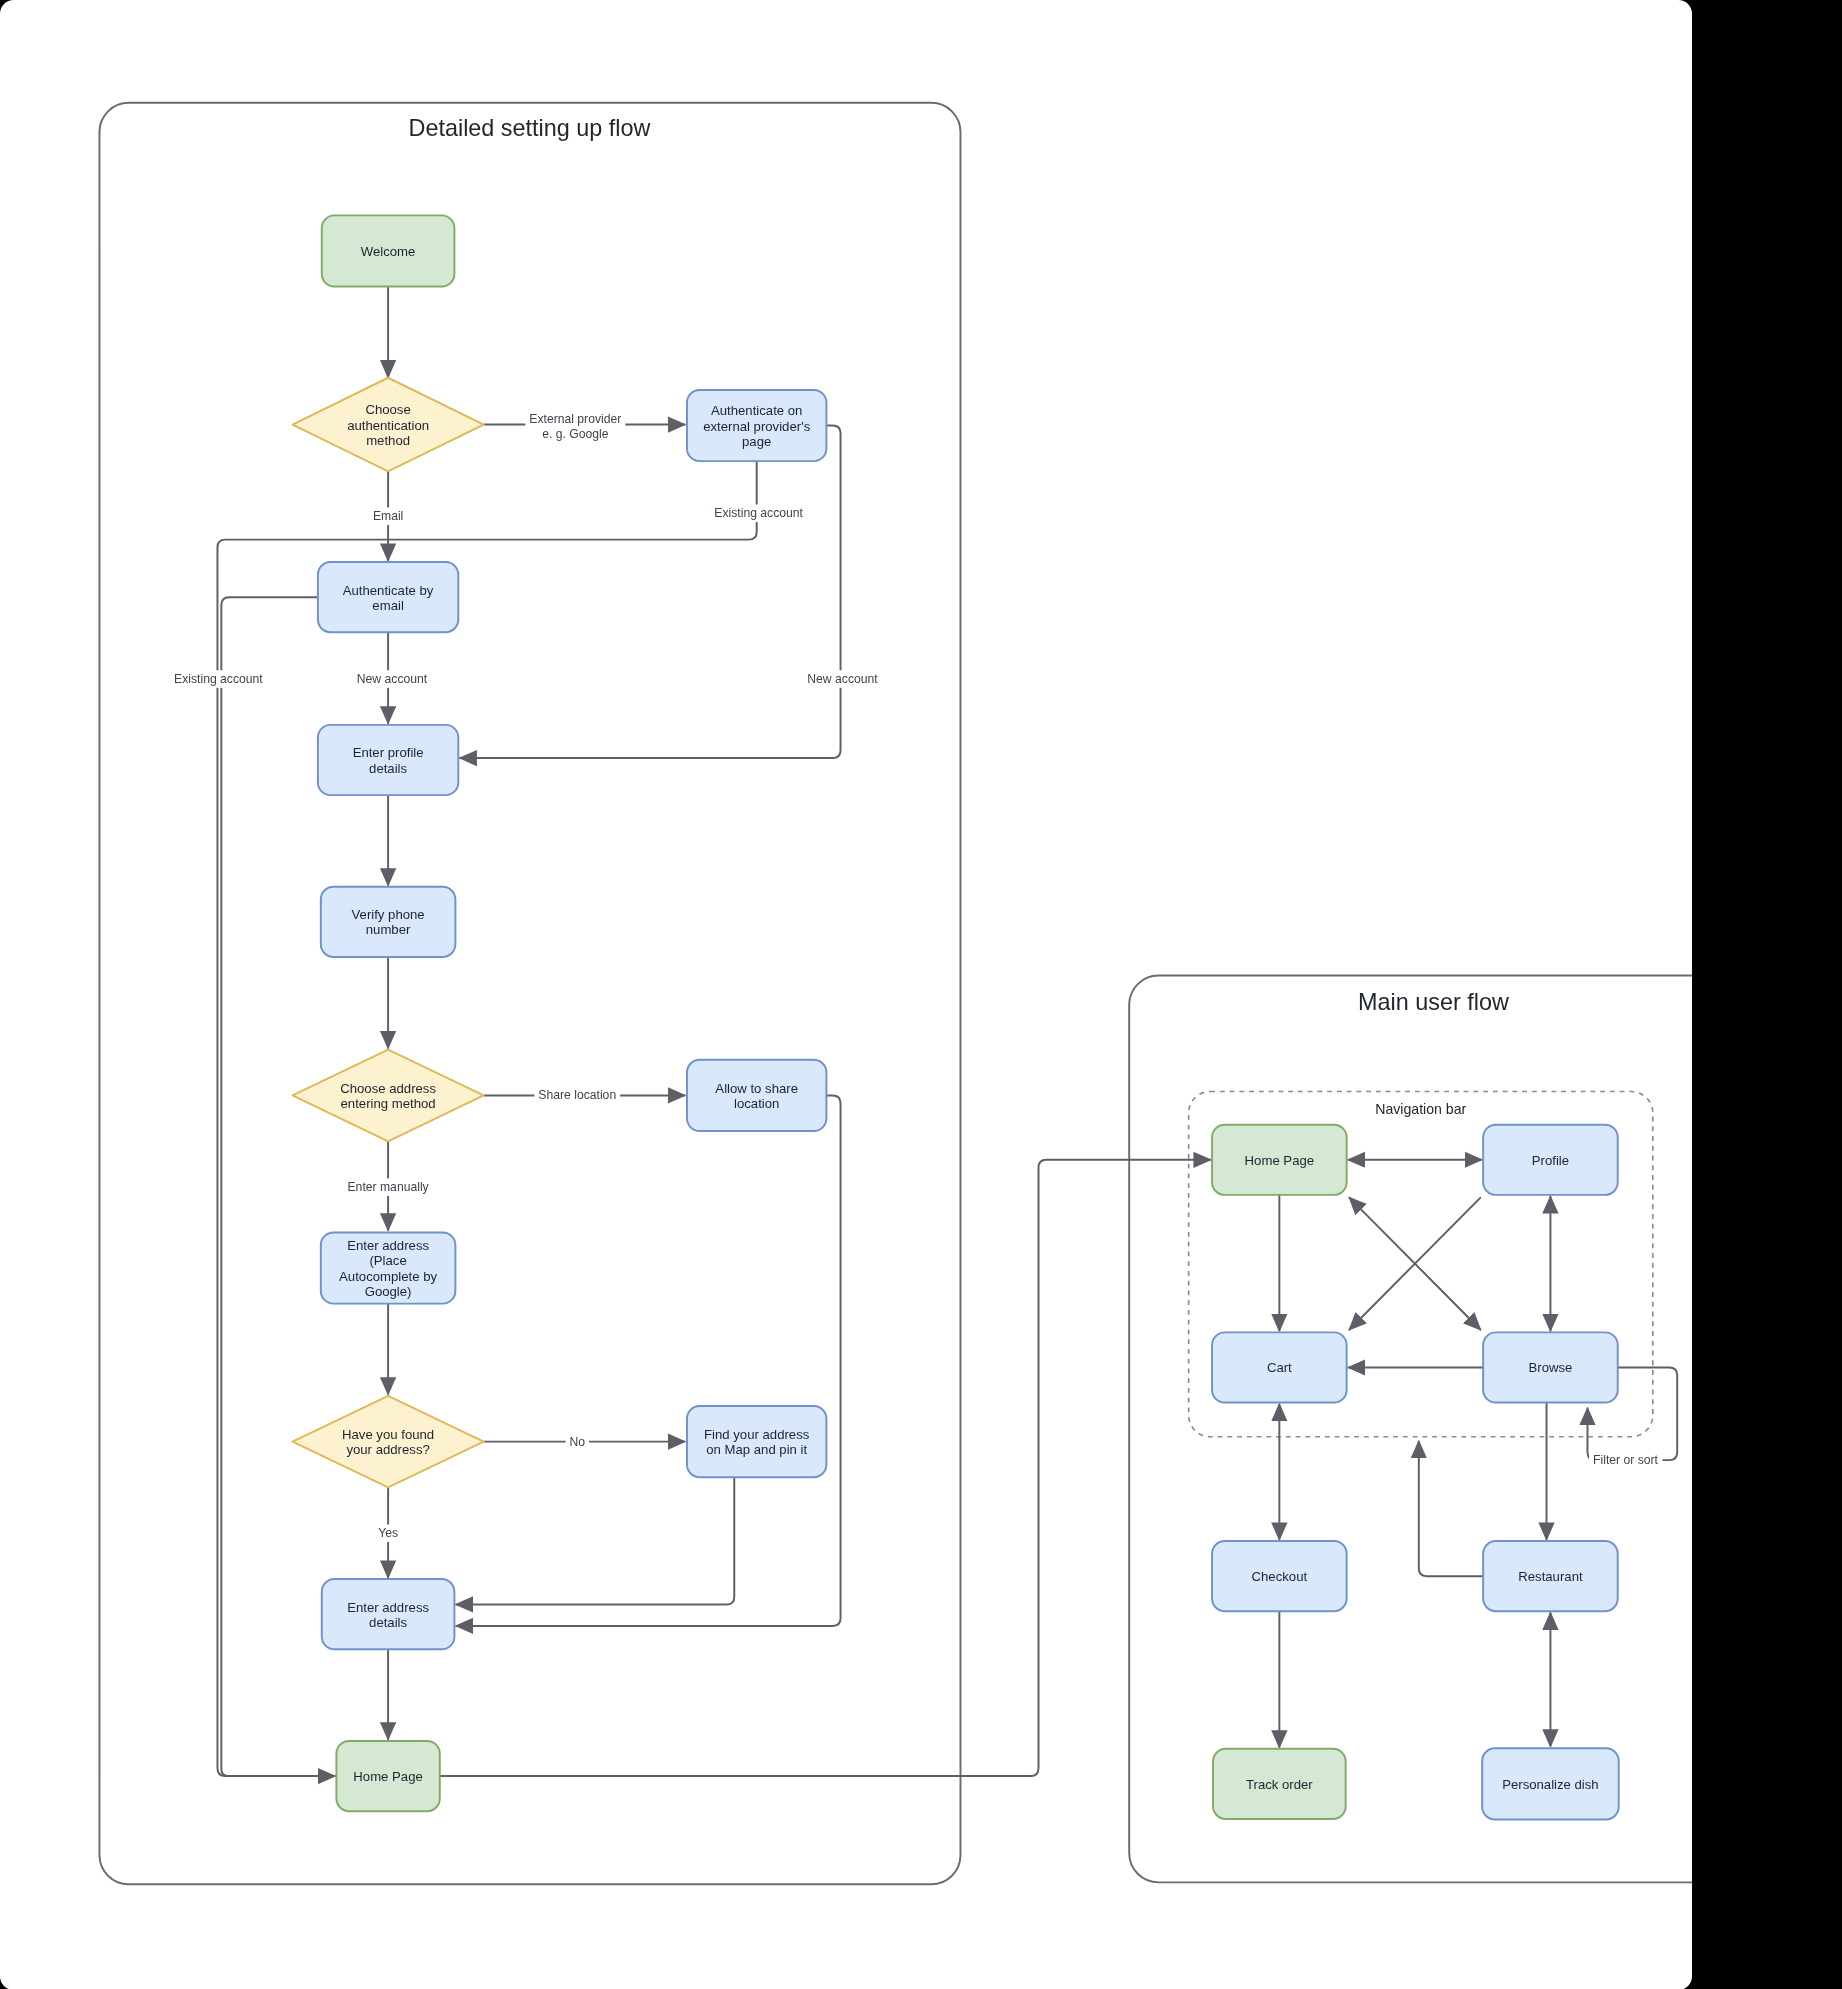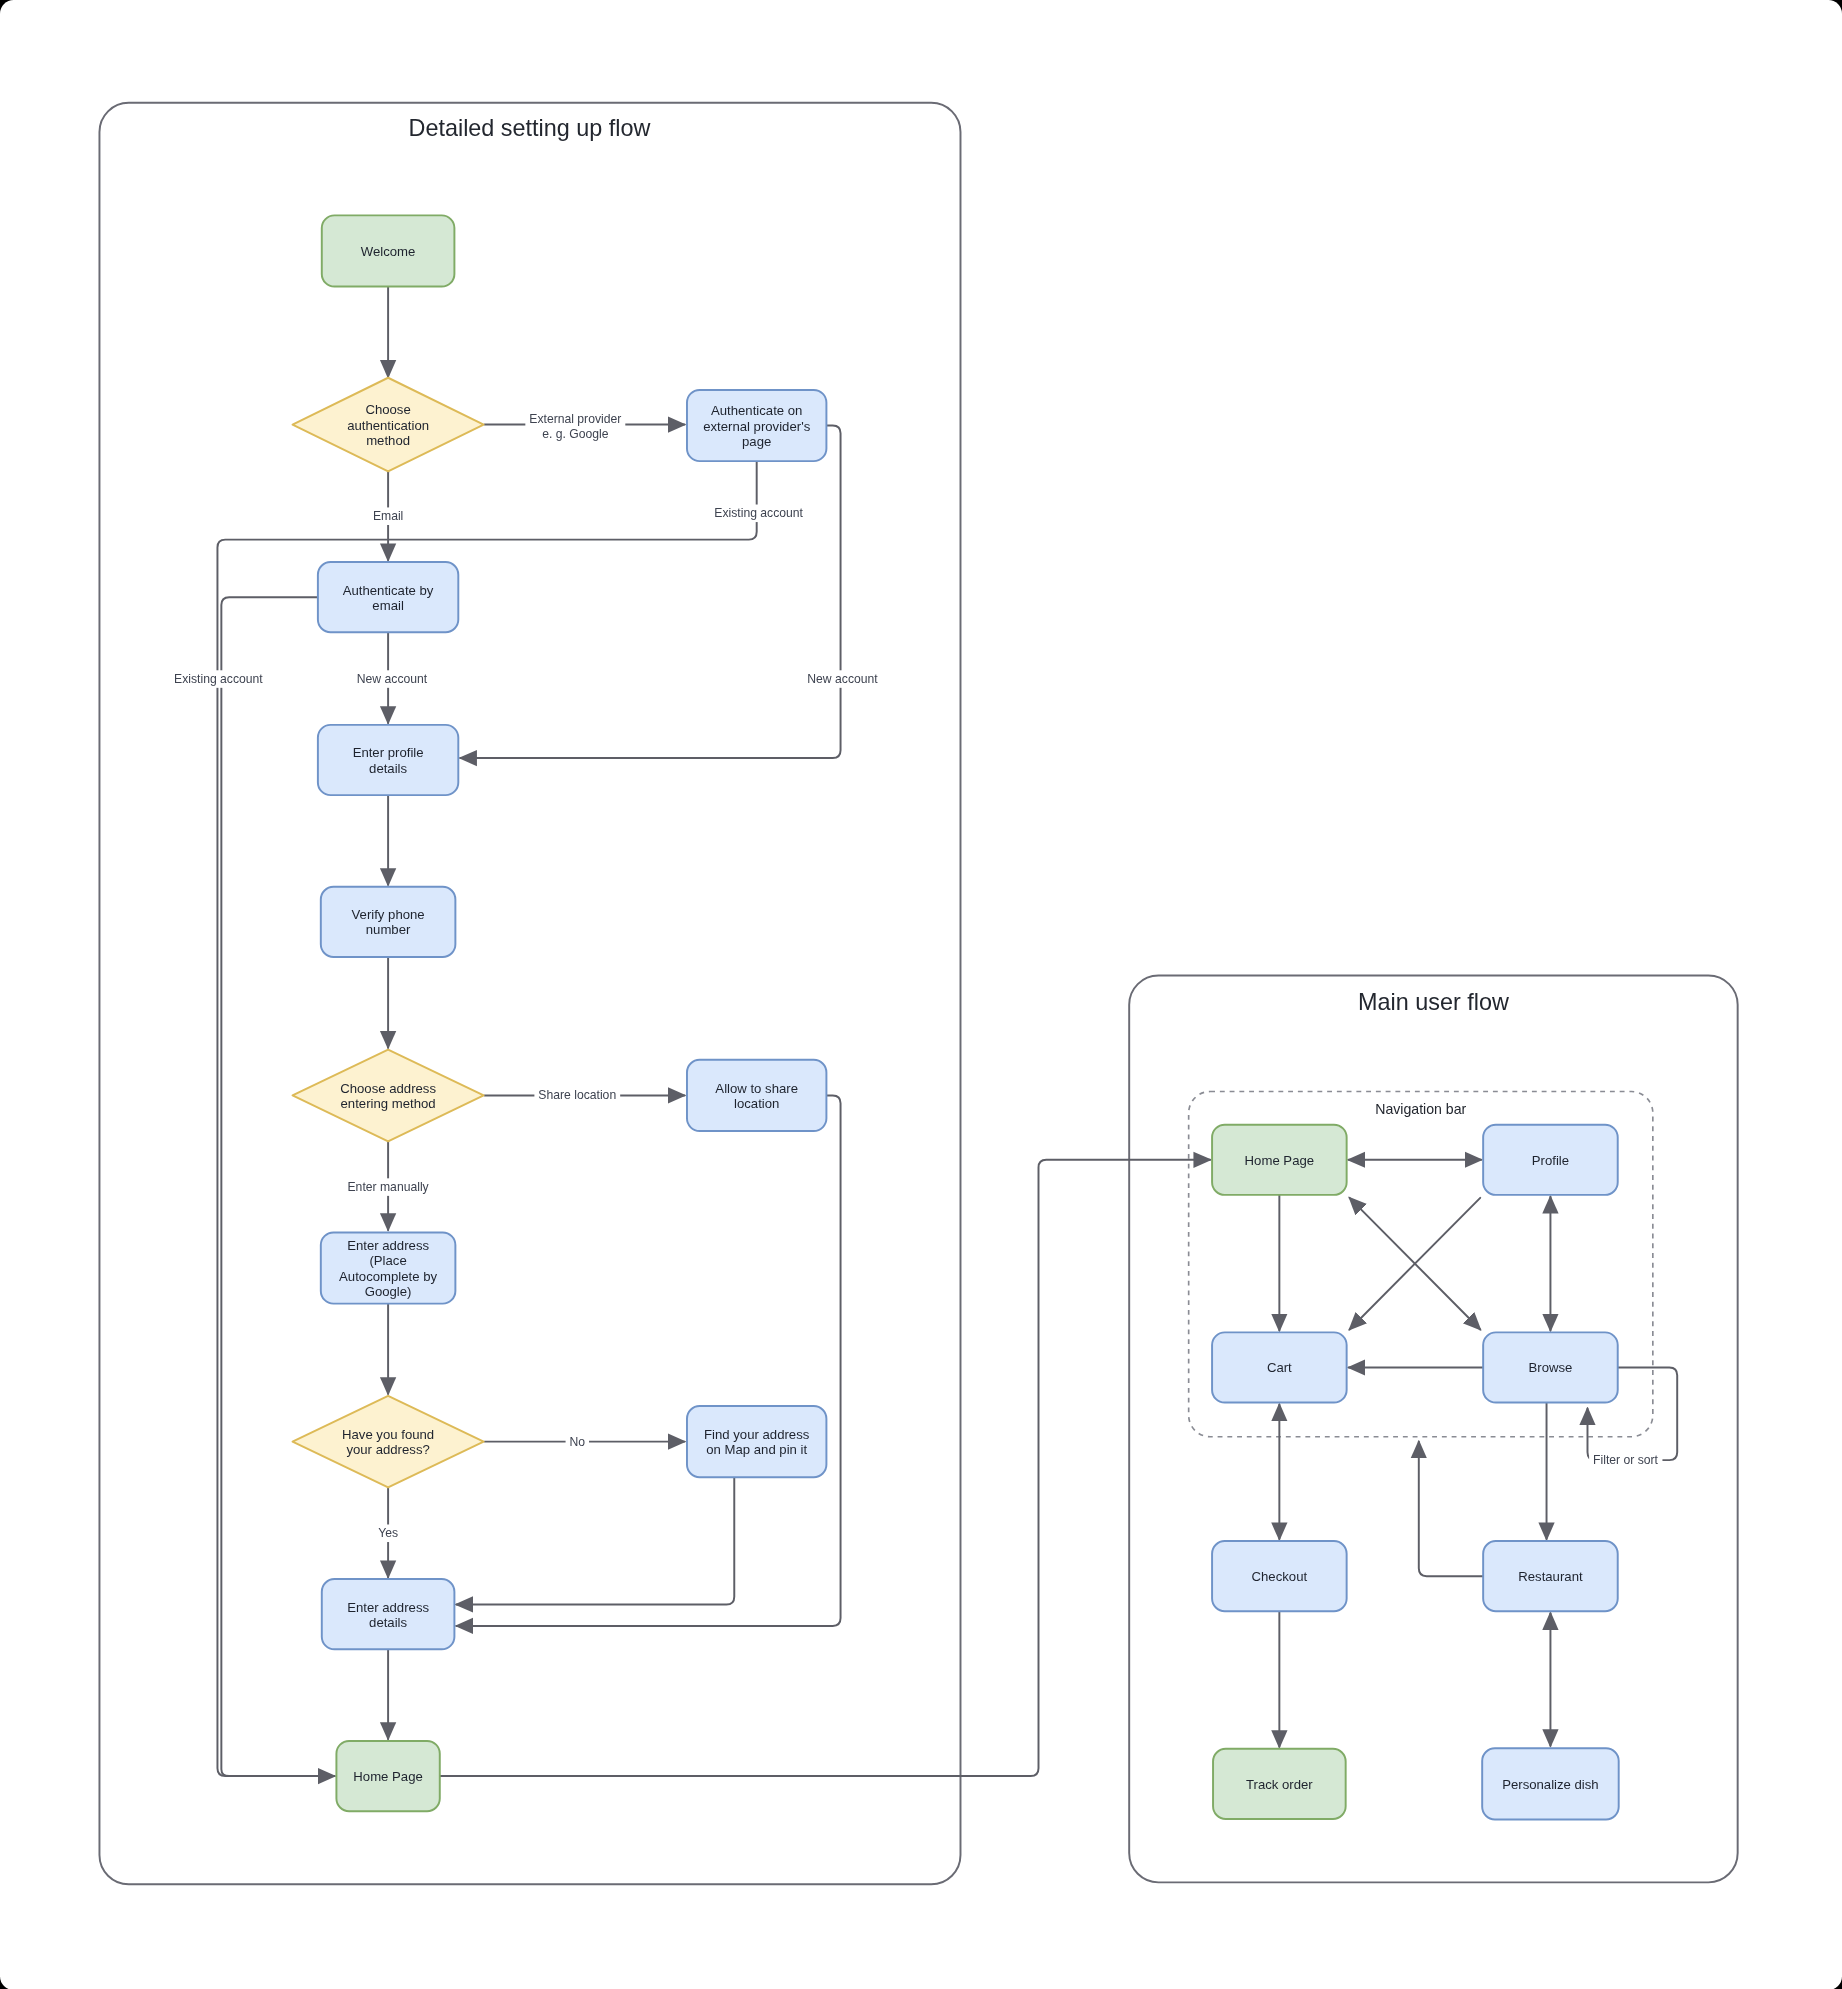--- a/index.html
+++ b/index.html
@@ -3,21 +3,21 @@
 <meta charset="utf-8">
 <style>
   html, body {
     margin: 0;
     padding: 0;
     background: #000000;
     font-family: "Liberation Sans", sans-serif;
   }
   .canvas {
     position: relative;
-    width: 1842px;
+    width: 1692px;
     height: 1990px;
     background: #ffffff;
     border-radius: 13.7px;
     overflow: hidden;
   }
   svg text { user-select: none; }
 </style>
 </head>
 <body>
 

